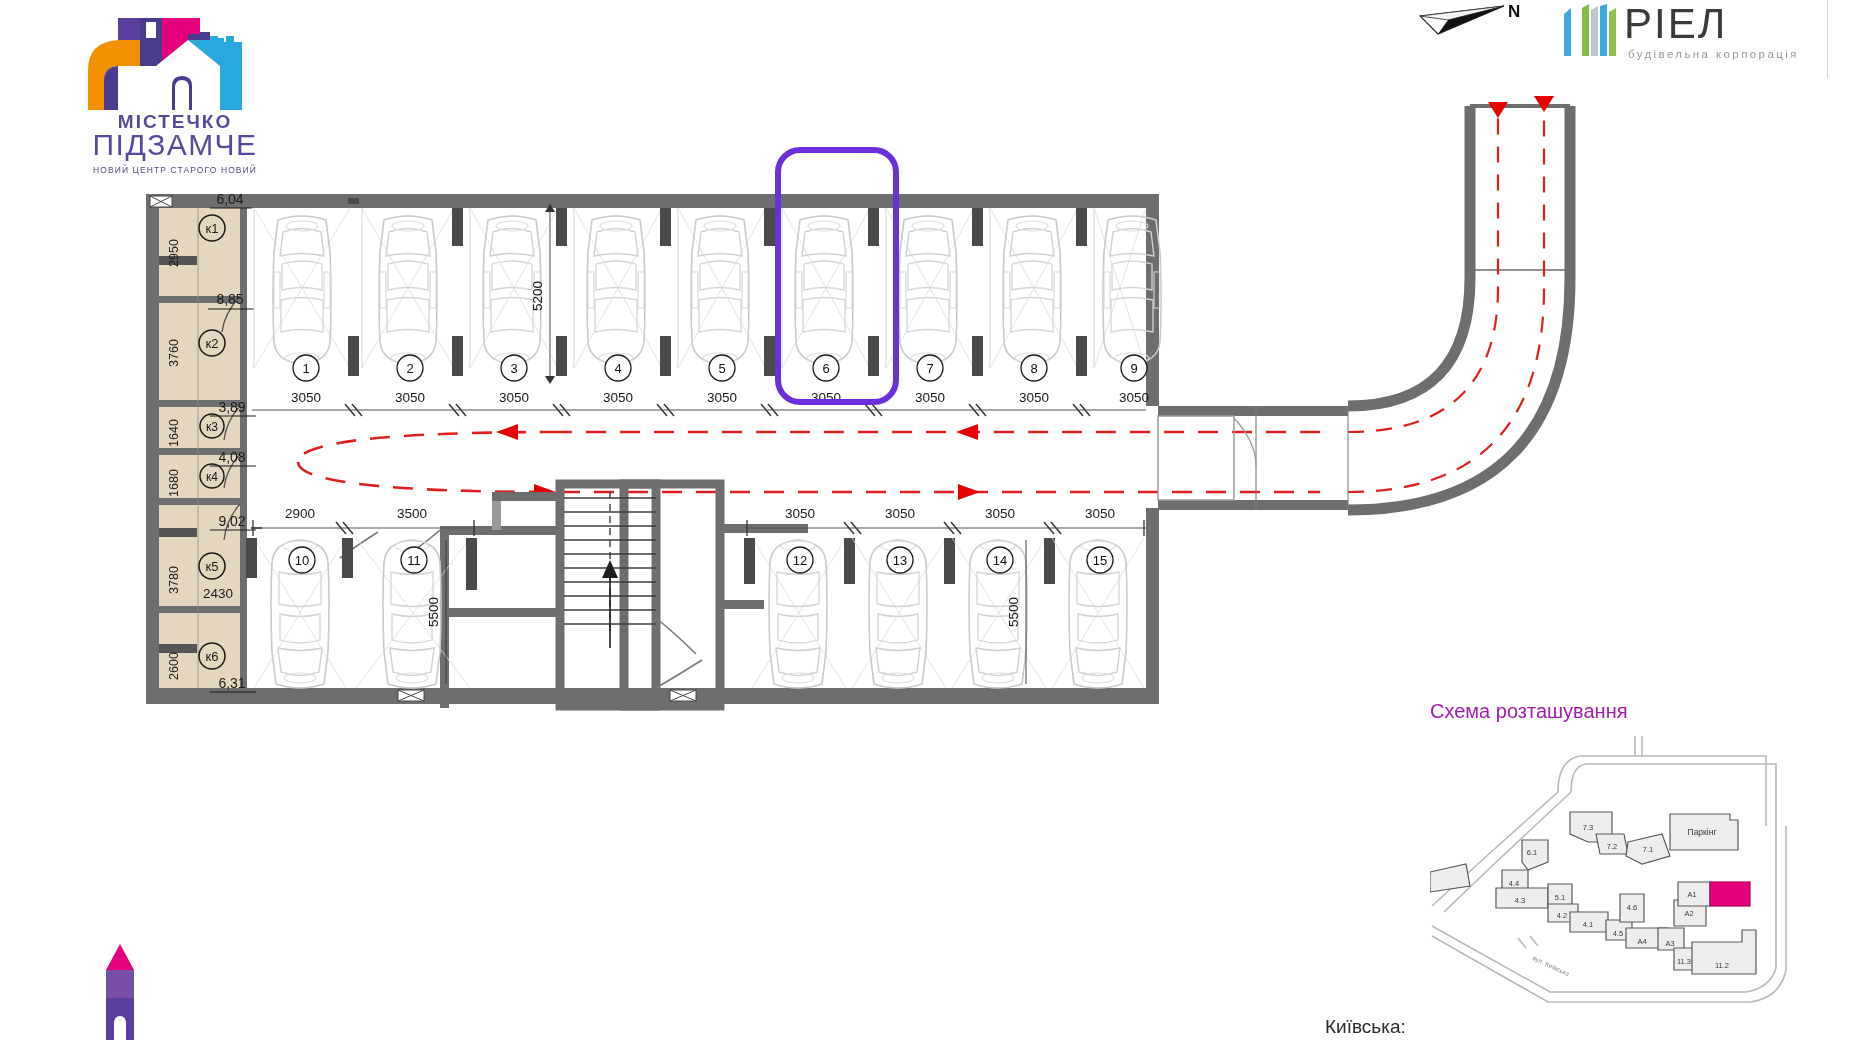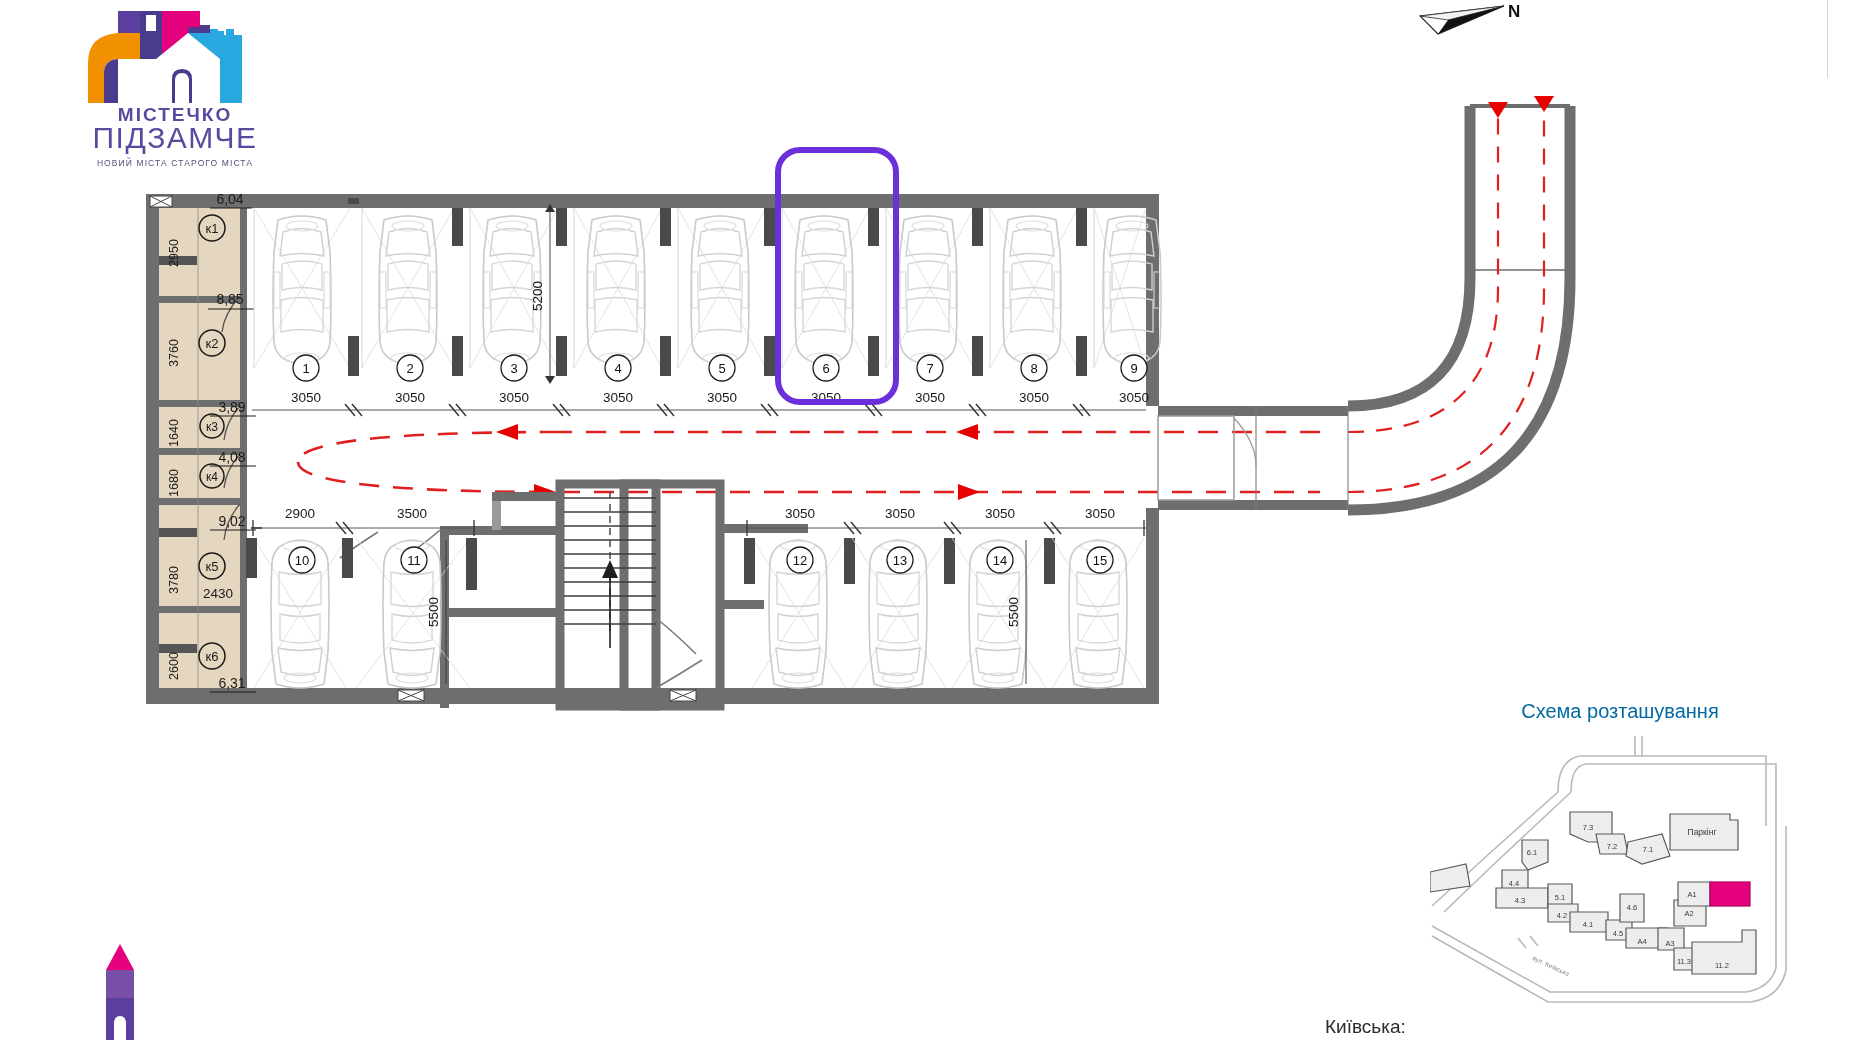--- a/index.html
+++ b/index.html
@@ -19,21 +19,21 @@
     position: absolute;
     inset: 0;
     width: 1850px;
     height: 1040px;
   }
 
   
   #brand-logo {
     position: absolute;
     left: 60px;
-    top: 11px;
+    top: 18px;
     width: 230px;
     height: 170px;
   }
   #brand-logo .mark { position: absolute; left: 0; top: 0; width: 230px; height: 92px; }
   #brand-logo .wordmark-top {
     position: absolute; left: 0; top: 93px; width: 230px;
     text-align: center;
     font-weight: 700;
     font-size: 19px;
     letter-spacing: 2.0px;
@@ -101,23 +101,22 @@
   
   #location-scheme {
     position: absolute;
     left: 1430px;
     top: 700px;
     width: 380px;
     height: 310px;
   }
   #location-scheme .ls-title {
     position: absolute; left: 0; top: 0; width: 380px;
-    text-align: center;
     font-size: 20px;
-    color: #0369a1;
+    color: #a21caf;
   }
   #location-scheme .ls-svg { position: absolute; left: 0; top: 30px; width: 380px; height: 275px; }
 
   
   #notes-heading {
     position: absolute;
     left: 1325px;
     top: 1016px;
     font-size: 19px;
     color: #2b2b2b;
@@ -156,30 +155,43 @@
 
       <path d="M96 92 L96 48 L128 22 L160 48 L160 92 Z" fill="#ffffff"></path>
       <path d="M112 92 L112 68 Q112 58 122 58 Q132 58 132 68 L132 92 Z" fill="#4a3b8f"></path>
       <path d="M115 92 L115 70 Q115 62 122 62 Q129 62 129 70 L129 92 Z" fill="#ffffff"></path>
       <rect x="118" y="30" width="12" height="18" fill="#ffffff"></rect>
 
       <rect x="128" y="0" width="12" height="16" fill="#e5007d"></rect>
     </svg>
     <div class="wordmark-top">МІСТЕЧКО</div>
     <div class="wordmark-main">ПІДЗАМЧЕ</div>
-    <div class="tagline">НОВИЙ МІСТА СТАРОГО МІСТА</div>
+    <div class="tagline">НОВИЙ ЦЕНТР СТАРОГО НОВИЙ</div>
   </div>
 
   <svg id="north-arrow" viewBox="0 0 90 40">
     <path d="M2 16 L86 6 L20 34 Z" fill="#ffffff" stroke="#2a2a2a" stroke-width="1.2"></path>
     <path d="M2 16 L86 6 L30 20 Z" fill="#f2f2f2" stroke="#2a2a2a" stroke-width="0.8"></path>
     <path d="M30 20 L86 6 L20 34 Z" fill="#121212"></path>
   </svg>
   <div id="north-label">N</div>
 
+  <div id="riel-logo">
+    <svg class="riel-bars" viewBox="0 0 62 58">
+      <path d="M4 10 L11 4 L11 52 L4 52 Z" fill="#3ea9dd"></path>
+      <path d="M13 6 L20 2 L20 52 L13 52 Z" fill="#ffffff"></path>
+      <path d="M22 4 L29 0 L29 52 L22 52 Z" fill="#7fbf3f"></path>
+      <path d="M31 6 L38 2 L38 52 L31 52 Z" fill="#b9c8cf"></path>
+      <path d="M40 2 L47 0 L47 52 L40 52 Z" fill="#3ea9dd"></path>
+      <path d="M49 8 L56 4 L56 52 L49 52 Z" fill="#8fbf4a"></path>
+      <rect x="0" y="48" width="62" height="3" fill="#ffffff" opacity="0.0"></rect>
+    </svg>
+    <div class="riel-word">РІЕЛ</div>
+    <div class="riel-tag">будівельна корпорація</div>
+  </div>
   <div id="riel-divider"></div>
 
   <svg id="floor-plan" viewBox="0 0 1640 640">
     <defs>
       <g id="car-top">
         <path d="M6 8 Q30 0 54 8 L58 40 Q60 90 58 130 Q56 150 30 152 Q4 150 2 130 Q0 90 2 40 Z" fill="none" stroke="#c9c9c9" stroke-width="1.6"></path>
         <path d="M11 20 Q30 13 49 20 L52 44 Q30 39 8 44 Z" fill="none" stroke="#cfcfcf" stroke-width="1.4"></path>
         <path d="M10 52 Q30 46 50 52 L50 78 Q30 73 10 78 Z" fill="none" stroke="#d4d4d4" stroke-width="1.3"></path>
         <path d="M9 88 Q30 83 51 88 L51 120 Q30 115 9 120 Z" fill="none" stroke="#d4d4d4" stroke-width="1.3"></path>
         <path d="M2 60 L8 60 L8 96 L2 96 Z" fill="none" stroke="#d8d8d8" stroke-width="1.1"></path>

